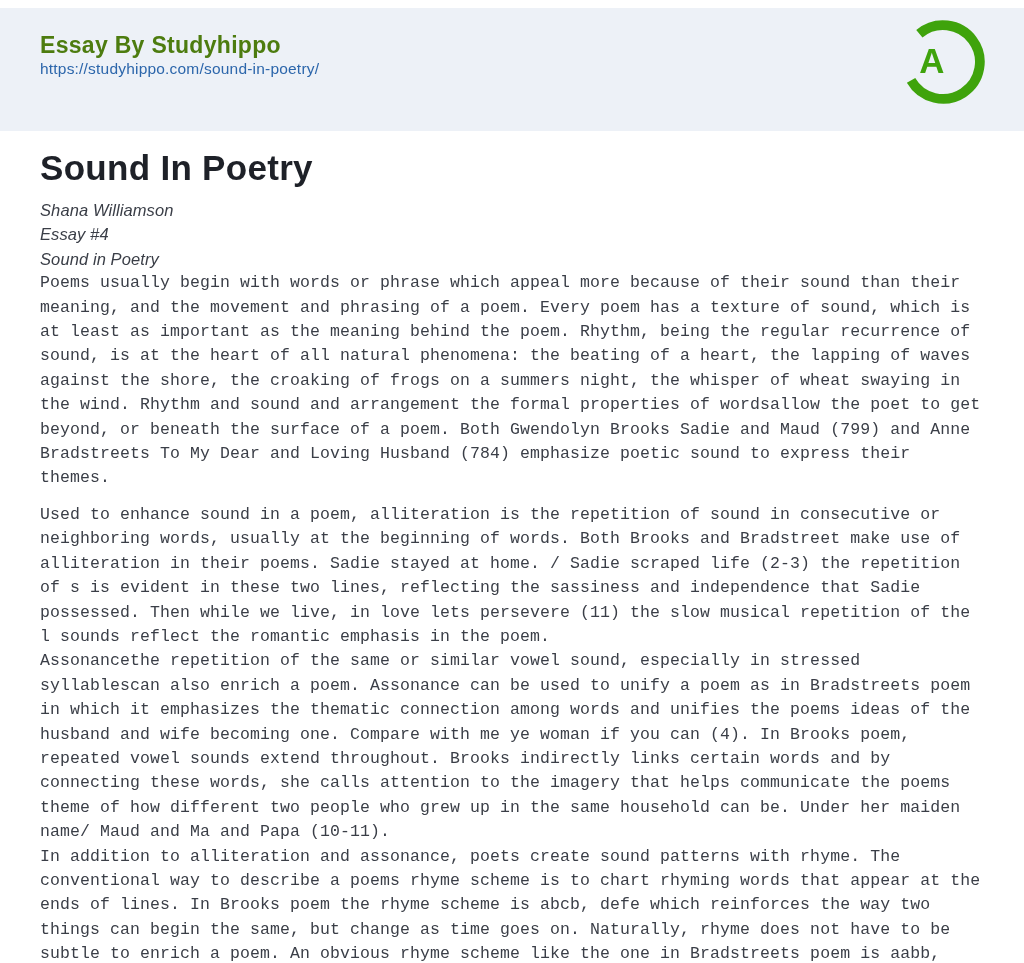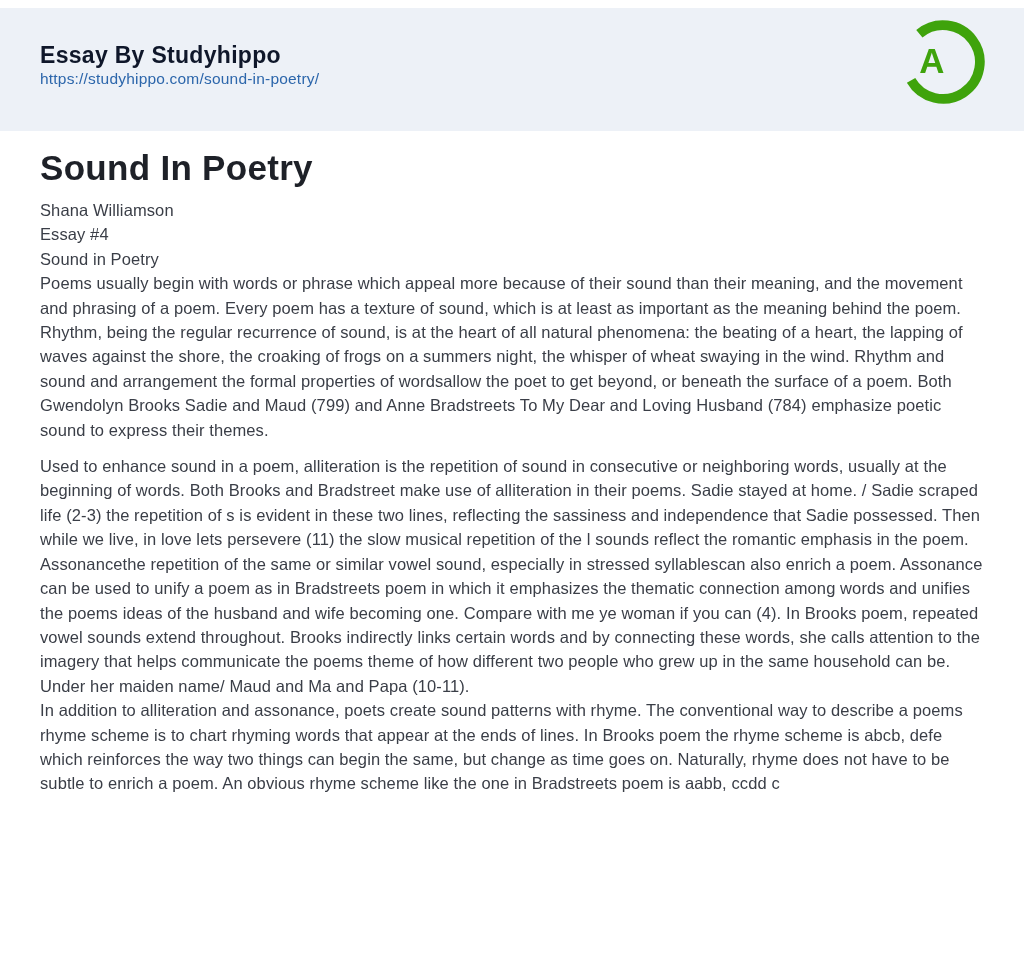--- a/index.html
+++ b/index.html
@@ -18,25 +18,25 @@
   }
   
   .header {
     margin-top: 8px;
     height: 123px;
     background: #edf1f7;
     position: relative;
     padding: 0 40px;
   }
   .site-label {
-    padding-top: 34px;
+    padding-top: 24px;
     font-size: 23px;
     font-weight: 700;
     letter-spacing: 0.3px;
-    color: #0f172a;
+    color: #4d7c0f;
     line-height: 1.2;
   }
   .page-url {
     font-size: 15.5px;
     font-weight: 500;
     letter-spacing: 0.2px;
     color: #2c66ab;
     text-decoration: none;
     display: inline-block;
     cursor: pointer;
@@ -60,22 +60,22 @@
     color: #1e2128;
     line-height: 1.0;
   }
   .article-body {
     margin-top: 13px;
     font-size: 16.5px;
     line-height: 24.4px;
     letter-spacing: 0.1px;
     color: #3a3e47;
   }
-  .meta-line { white-space: nowrap; }
-  .para { margin: 0; }
+  .meta-line { white-space: nowrap; font-style: italic; }
+  .para { margin: 0; font-family: Liberation Mono, monospace; }
   .para.gap-after { margin-bottom: 12px; }
 </style>
 </head>
 <body>
 
 <div class="page">
 
   <div class="header">
     <div class="site-label">Essay By Studyhippo</div>
     <a class="page-url">https://studyhippo.com/sound-in-poetry/</a>

